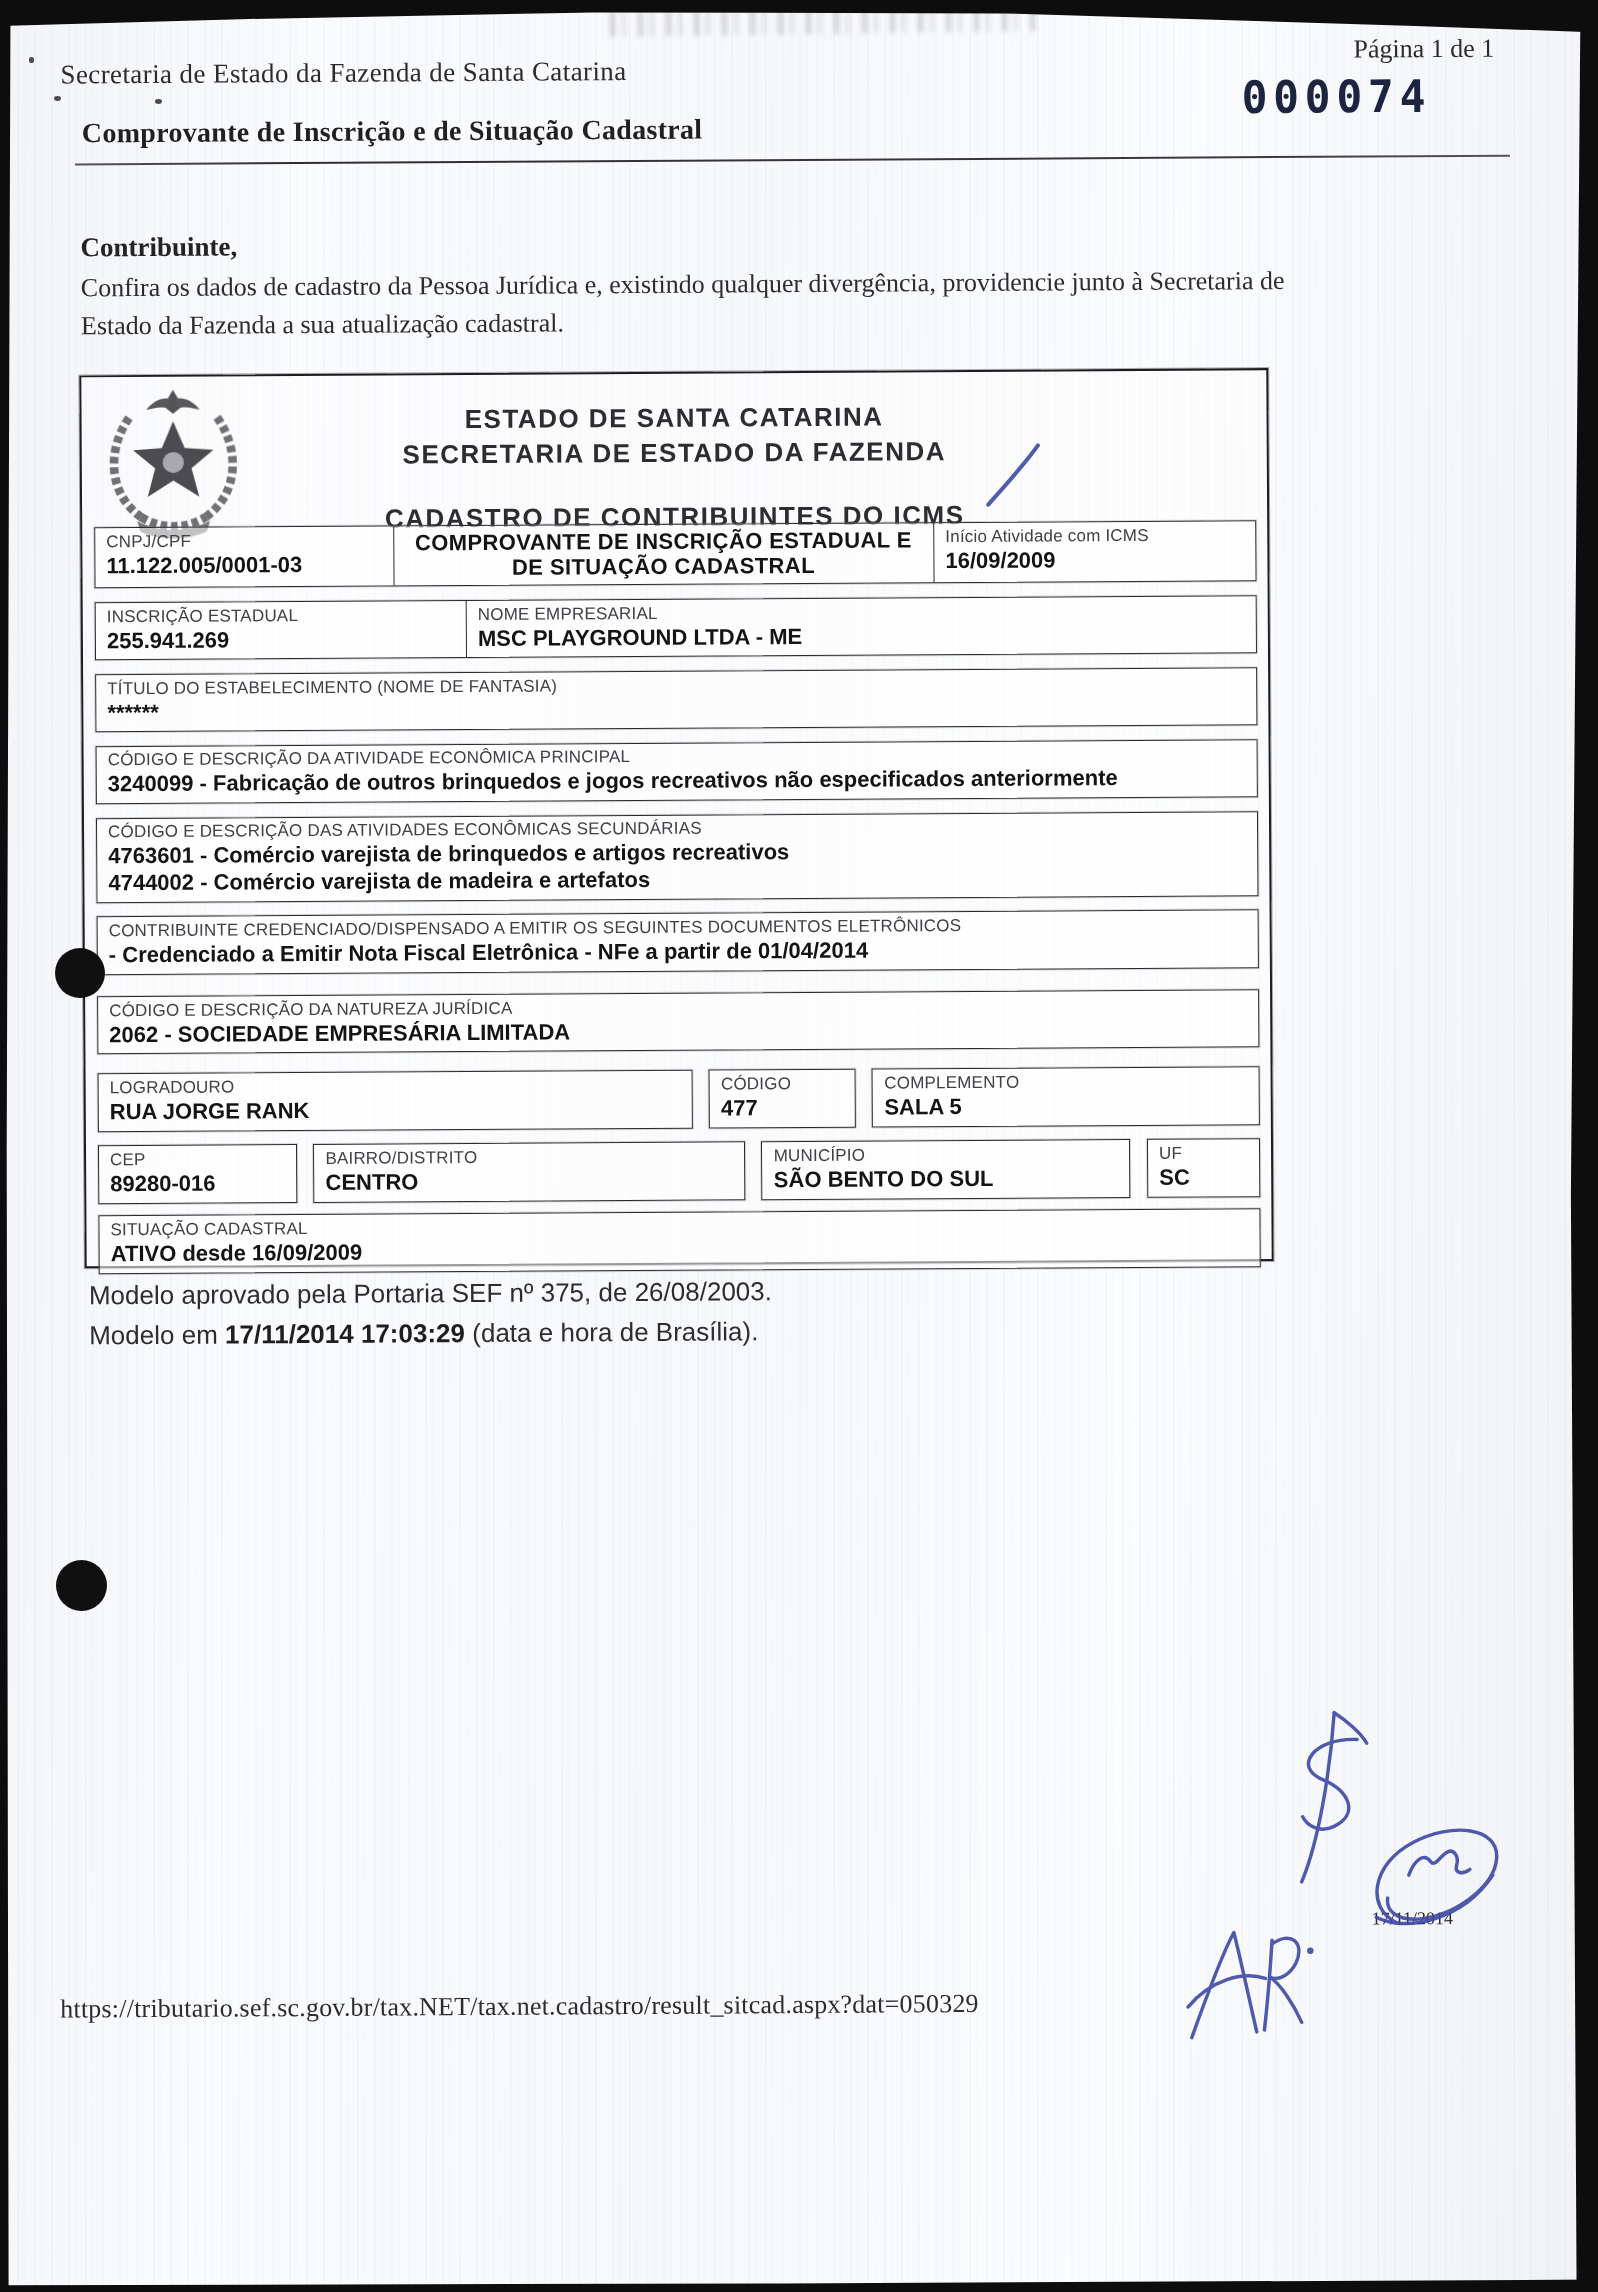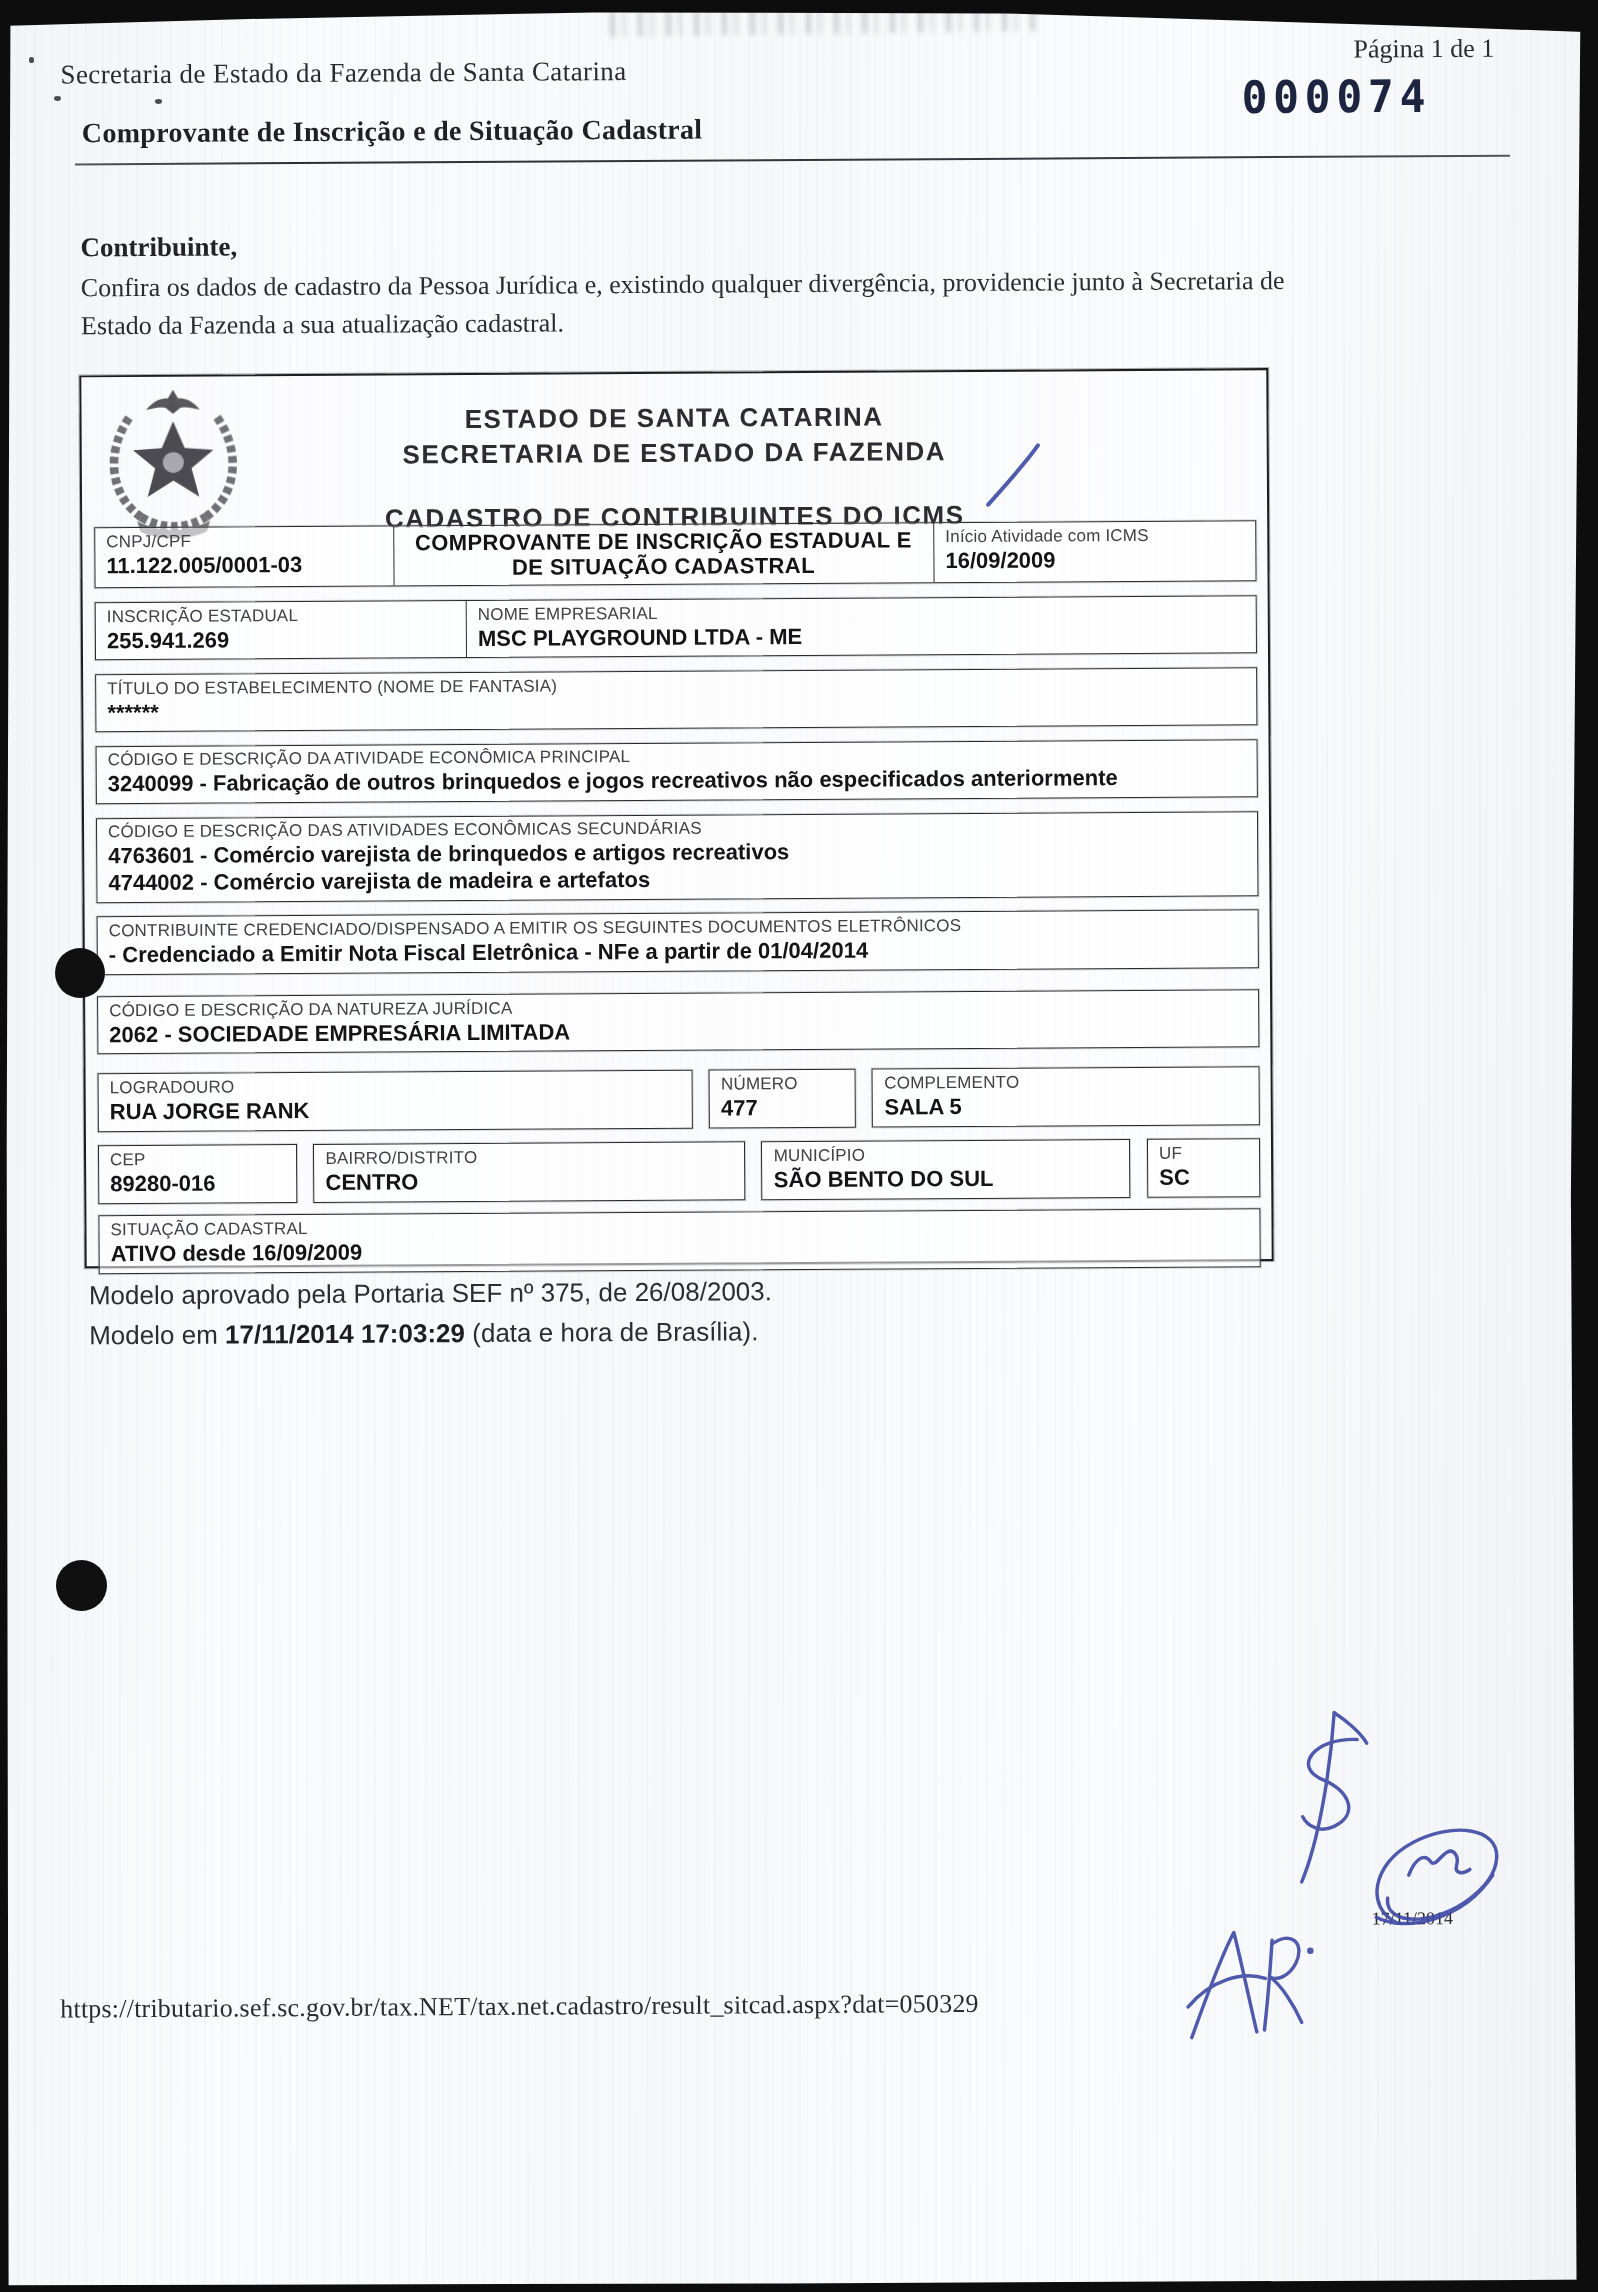--- a/index.html
+++ b/index.html
@@ -197,21 +197,21 @@
           <div class="f-label">CÓDIGO E DESCRIÇÃO DA NATUREZA JURÍDICA</div>
           <div class="f-value">2062 - SOCIEDADE EMPRESÁRIA LIMITADA</div>
         </div>
 
         <div class="row-multi">
           <div class="cell w-street">
             <div class="f-label">LOGRADOURO</div>
             <div class="f-value">RUA JORGE RANK</div>
           </div>
           <div class="cell w-number">
-            <div class="f-label">NÚMERO</div>
+            <div class="f-label">CÓDIGO</div>
             <div class="f-value">477</div>
           </div>
           <div class="cell w-complement">
             <div class="f-label">COMPLEMENTO</div>
             <div class="f-value">SALA 5</div>
           </div>
         </div>
 
         <div class="row-multi gap-sm">
           <div class="cell w-cep">

